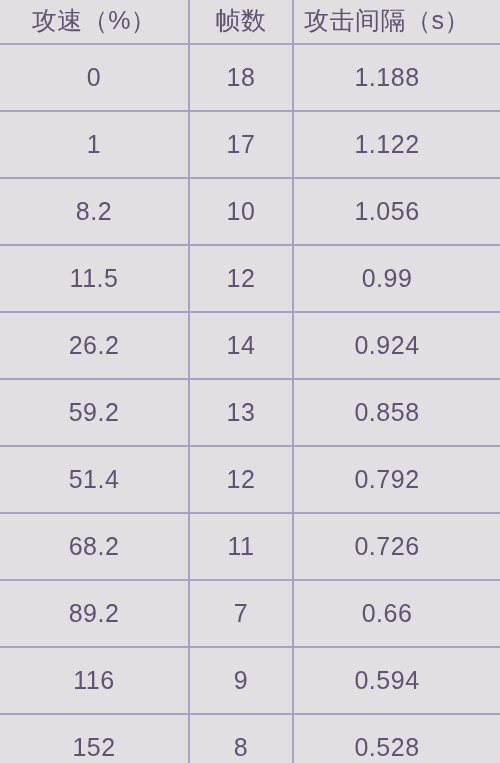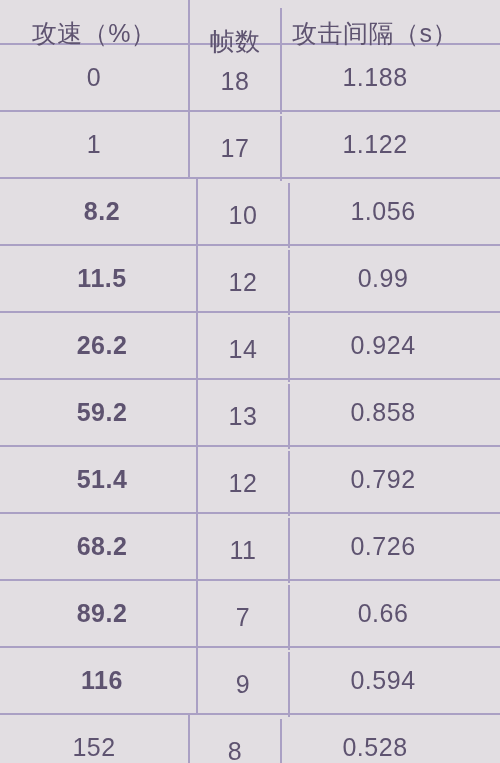--- a/index.html
+++ b/index.html
@@ -45,41 +45,39 @@
     justify-content: center;
     height: 100%;
     color: #5e5370;
     font-size: 25px;
     letter-spacing: 0.5px;
     white-space: nowrap;
   }
 
   .row.header .cell {
     font-size: 25px;
-    padding-top: 14px;
+    padding-top: 1px;
     align-items: flex-start;
     line-height: 38px;
   }
 
   .col-speed {
     width: 190px;
     border-right: 2px solid #aaa0c4;
   }
   .col-frames {
-    width: 92px;
+    width: 104px;
     border-right: 2px solid #aaa0c4;
-    margin-top: 8px;
   }
   .col-interval {
     width: 186px;
   }
 
   .cell.bold {
-    font-weight: bold;
-    margin-left: 8px;
+    font-weight: normal;
   }
 </style>
 </head>
 <body>
 
 <div class="table">
   <div class="row header">
     <div class="cell col-speed">攻速（%）</div>
     <div class="cell col-frames">帧数</div>
     <div class="cell col-interval">攻击间隔（s）</div>

